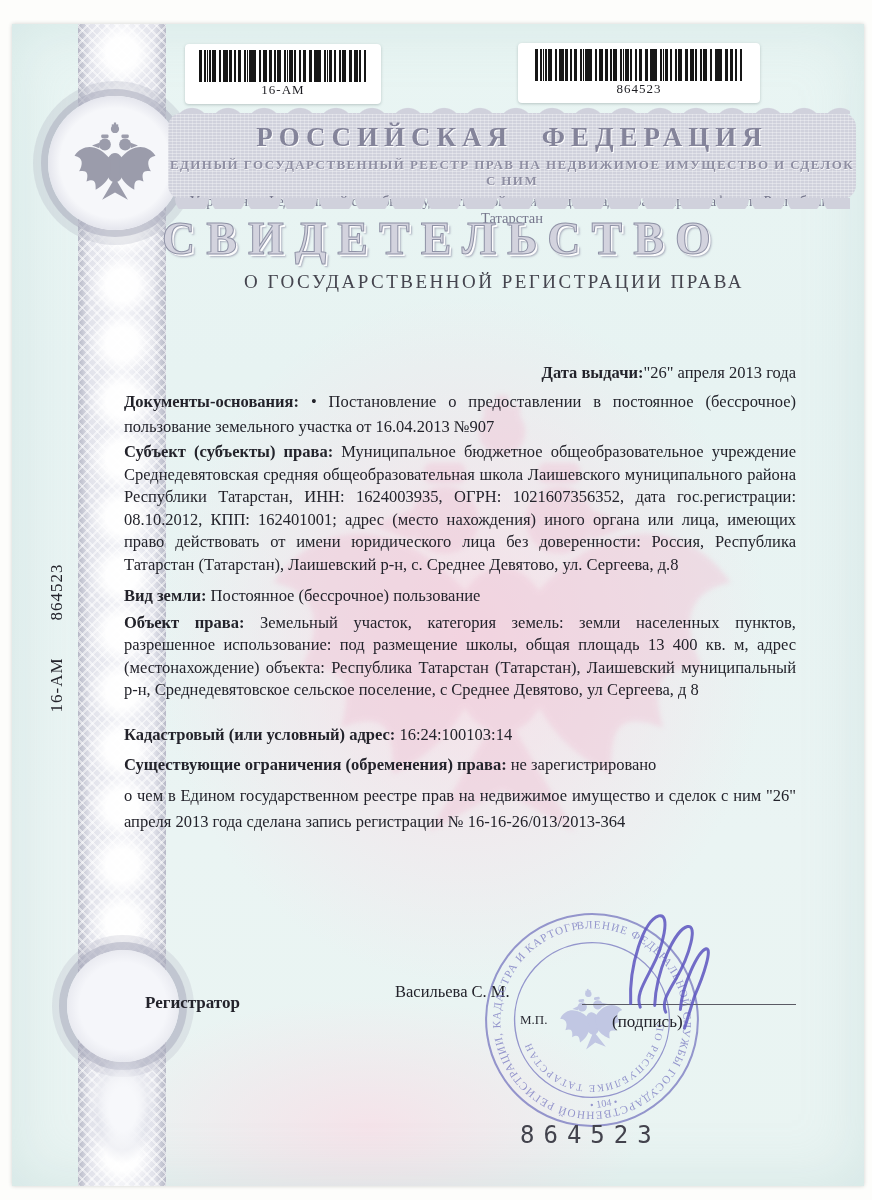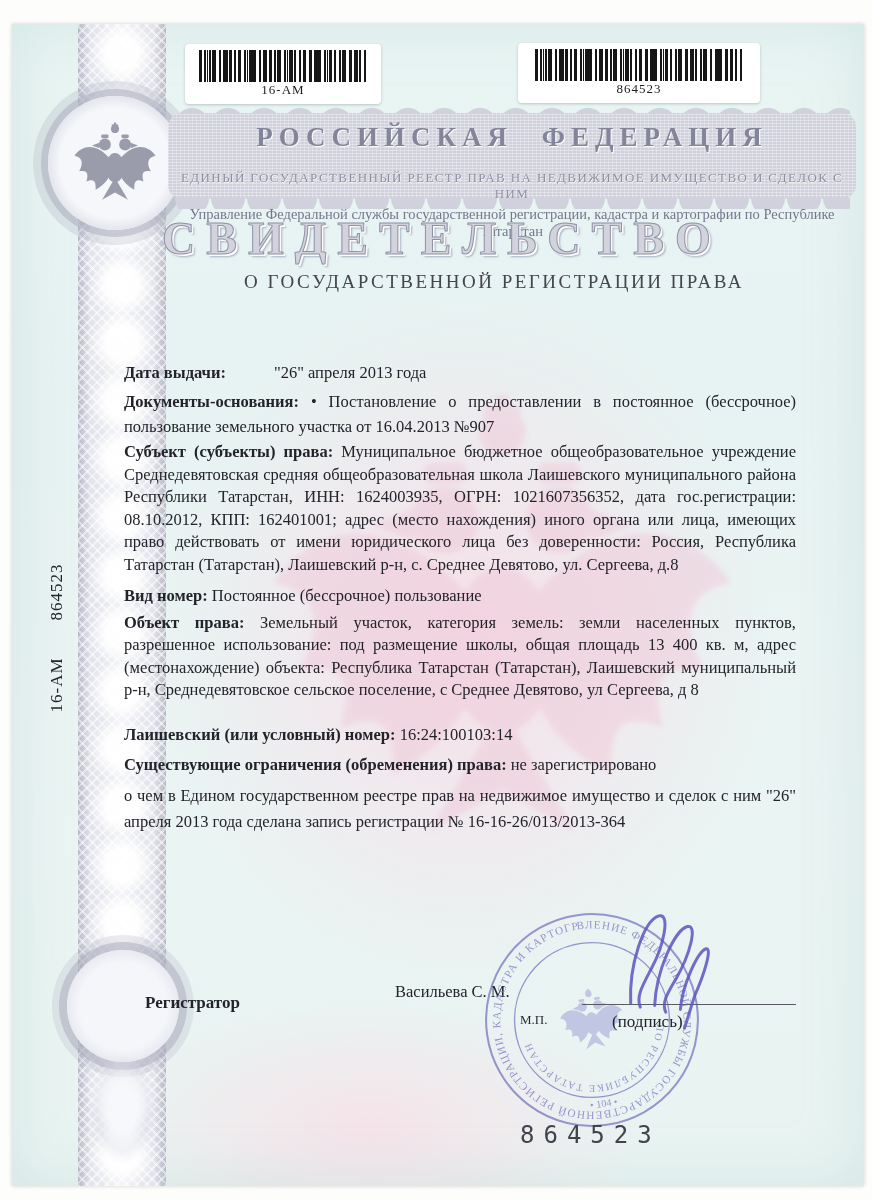--- a/index.html
+++ b/index.html
@@ -38,21 +38,21 @@
          repeating-linear-gradient(90deg, rgba(255,255,255,.25) 0 1px, rgba(0,0,0,0) 1px 4px);
        text-align:center;}
   .header-band::before{content:"";position:absolute;left:6px;right:6px;top:-10px;height:11px;
        background-image:radial-gradient(circle at 50% 100%, #d0d1dc 58%, rgba(208,209,220,0) 62%);
        background-size:36px 22px;background-repeat:repeat-x;}
   .header-band::after{content:"";position:absolute;left:6px;right:6px;bottom:-10px;height:11px;
        background-image:radial-gradient(circle at 50% 0%, #d0d1dc 58%, rgba(208,209,220,0) 62%);
        background-size:36px 22px;background-repeat:repeat-x;}
   .hb-country{margin-top:9px;font-size:27px;font-weight:bold;letter-spacing:6px;word-spacing:16px;
        color:#84849a;text-shadow:1px 1px 0 rgba(255,255,255,.9);}
-  .hb-registry{margin-top:17px;font-size:13px;font-weight:normal;letter-spacing:1.4px;color:#8e8ea2;
+  .hb-registry{margin-top:4px;font-size:13px;font-weight:bold;letter-spacing:1.4px;color:#8e8ea2;
        text-shadow:0.5px 0.5px 0 rgba(255,255,255,.8);}
   .hb-office{margin-top:4px;font-size:14.5px;color:#75768c;}
   
   .plate{position:absolute;background:#fff;border-radius:4px;box-shadow:0 1px 3px rgba(90,110,110,.35);
        display:flex;flex-direction:column;align-items:center;justify-content:flex-start;padding-top:6px;}
   .plate-left{left:173px;top:20px;width:196px;height:54px;}
   .plate-right{left:506px;top:19px;width:242px;height:54px;}
   .bars{width:86%;height:32px;background-color:#fff;
        background-image:
          repeating-linear-gradient(90deg,#161616 0 2px, rgba(0,0,0,0) 2px 5px),
@@ -64,21 +64,21 @@
        font-size:46px;font-weight:bold;letter-spacing:11px;color:#d3d3de;
        -webkit-text-stroke:1px #8f92a6;
        text-shadow:2px 2px 0 rgba(255,255,255,.95), 3px 3px 2px rgba(130,130,155,.6);}
   .title-sub{position:absolute;left:152px;right:40px;top:247px;text-align:center;
        font-size:19px;letter-spacing:2.5px;color:#45454f;}
   
   .watermark{position:absolute;left:230px;top:320px;width:520px;height:560px;color:#efc9d9;
        opacity:.5;filter:blur(2.5px);}
   
   .content{position:absolute;left:112px;width:672px;top:338px;font-size:16.5px;line-height:22.5px;}
-  .date-row{display:flex;justify-content:flex-start;height:27px;gap:48px;}
+  .date-row{display:flex;justify-content:flex-end;height:27px;}
   .para{text-align:justify;margin:0;}
   .lbl{font-weight:bold;}
   .p-basis{line-height:25px;}
   .p-subject{margin-top:2px;}
   .p-vid{margin-top:9px;}
   .p-object{margin-top:4px;}
   .p-cad{margin-top:22px;}
   .p-restr{margin-top:8px;}
   .p-note{margin-top:6px;line-height:26px;}
   
@@ -159,23 +159,23 @@
       <use href="#eagle"></use>
     </svg>
 
     <div class="content">
       <div class="date-row">
         <span class="lbl">Дата выдачи:</span>
         <span>"26" апреля 2013 года</span>
       </div>
       <p class="para p-basis"><span class="lbl">Документы-основания:</span> <span>• Постановление о предоставлении в постоянное (бессрочное) пользование земельного участка от 16.04.2013 №907</span></p>
       <p class="para p-subject"><span class="lbl">Субъект (субъекты) права:</span> <span>Муниципальное бюджетное общеобразовательное учреждение Среднедевятовская средняя общеобразовательная школа Лаишевского муниципального района Республики Татарстан, ИНН: 1624003935, ОГРН: 1021607356352, дата гос.регистрации: 08.10.2012, КПП: 162401001; адрес (место нахождения) иного органа или лица, имеющих право действовать от имени юридического лица без доверенности: Россия, Республика Татарстан (Татарстан), Лаишевский р-н, с. Среднее Девятово, ул. Сергеева, д.8</span></p>
-      <p class="para p-vid"><span class="lbl">Вид номер:</span> <span>Постоянное (бессрочное) пользование</span></p>
+      <p class="para p-vid"><span class="lbl">Вид земли:</span> <span>Постоянное (бессрочное) пользование</span></p>
       <p class="para p-object"><span class="lbl">Объект права:</span> <span>Земельный участок, категория земель: земли населенных пунктов, разрешенное использование: под размещение школы, общая площадь 13 400 кв. м, адрес (местонахождение) объекта: Республика Татарстан (Татарстан), Лаишевский муниципальный р-н, Среднедевятовское сельское поселение, с Среднее Девятово, ул Сергеева, д 8</span></p>
-      <p class="para p-cad"><span class="lbl">Лаишевский (или условный) номер:</span> <span>16:24:100103:14</span></p>
+      <p class="para p-cad"><span class="lbl">Кадастровый (или условный) адрес:</span> <span>16:24:100103:14</span></p>
       <p class="para p-restr"><span class="lbl">Существующие ограничения (обременения) права:</span> <span>не зарегистрировано</span></p>
       <p class="para p-note">о чем в Едином государственном реестре прав на недвижимое имущество и сделок с ним  "26" апреля 2013 года сделана запись регистрации № 16-16-26/013/2013-364</p>
     </div>
 
     <div class="registrar-label">Регистратор</div>
     <div class="registrar-name">Васильева С. М.</div>
 
     <svg class="stamp" viewBox="0 0 220 220">
       <circle cx="110" cy="110" r="104" fill="none" stroke="#7c7cc2" stroke-width="2"></circle>
       <circle cx="110" cy="110" r="76" fill="none" stroke="#7c7cc2" stroke-width="1.4"></circle>

